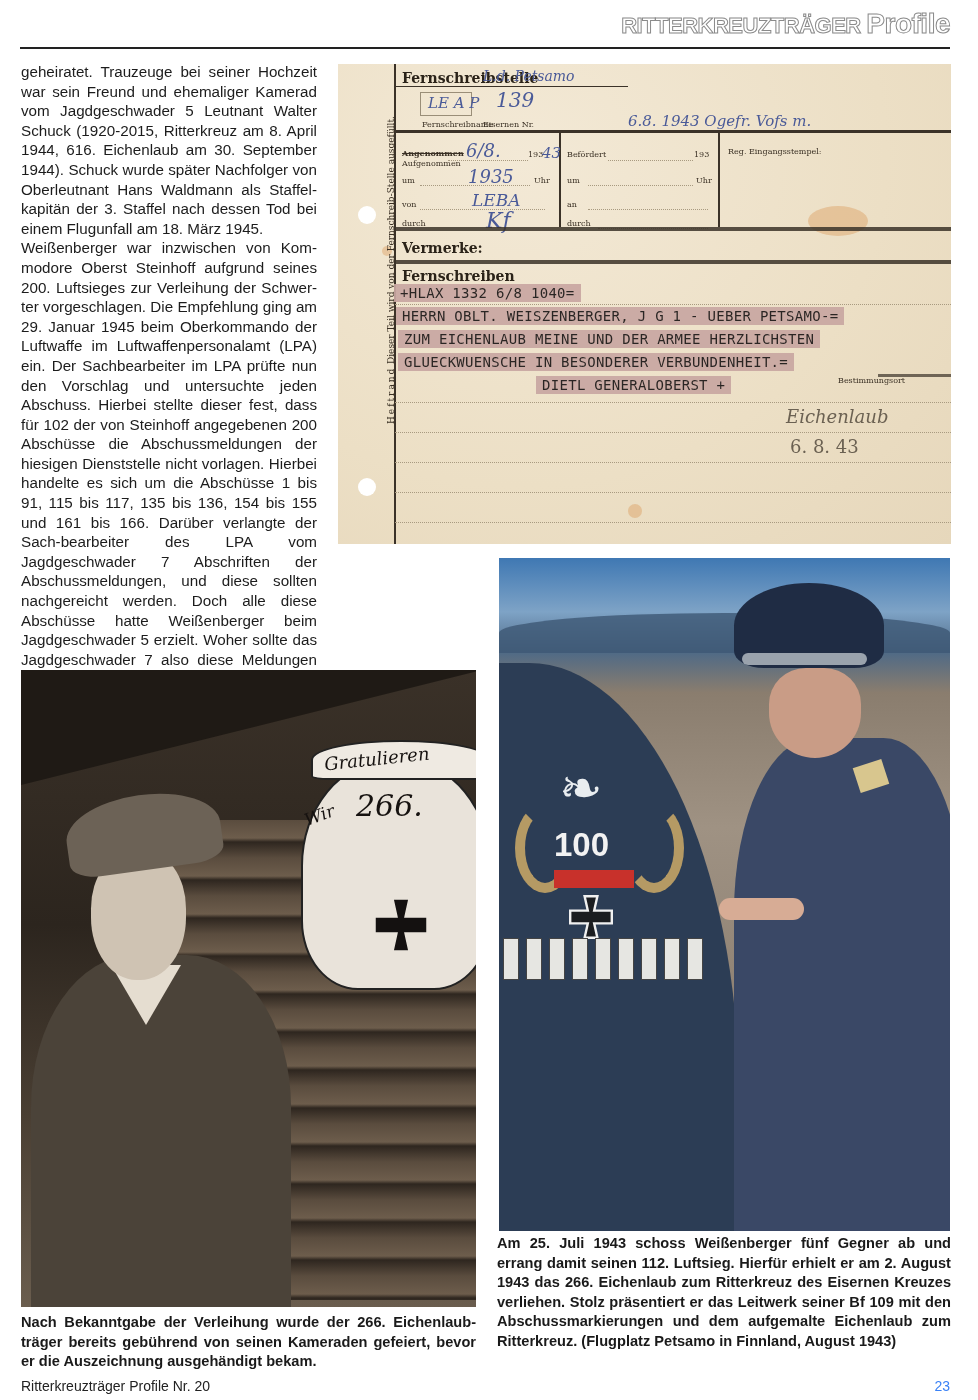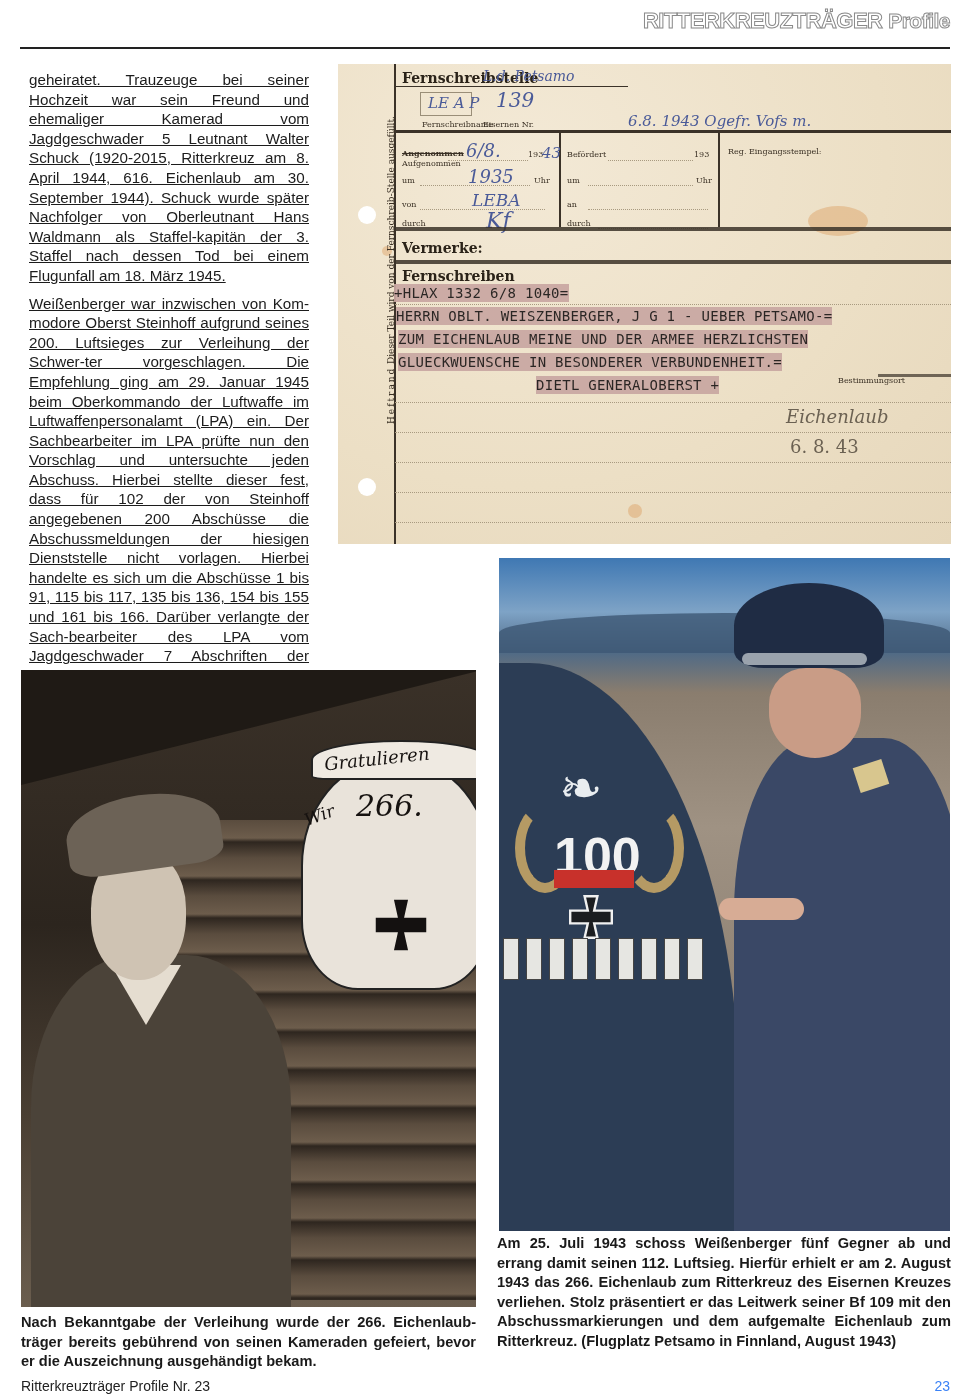--- a/index.html
+++ b/index.html
@@ -5,28 +5,28 @@
   * { box-sizing: border-box; margin: 0; padding: 0; }
   html, body { width: 978px; height: 1400px; background: #ffffff; overflow: hidden; }
   body { position: relative; font-family: "Liberation Sans", sans-serif; color: #1a1a1a; }
 
   .running-head {
     position: absolute; right: 28px; top: 8px;
     font-family: "Liberation Sans", sans-serif; font-weight: bold; font-size: 22px;
     color: #ffffff; letter-spacing: -0.5px;
     -webkit-text-stroke: 1px #8a8a8a;
   }
-  .running-head .sub { font-size: 21px; }
+  .running-head .sub { font-size: 28px; }
   .head-rule { position: absolute; left: 20px; top: 47px; width: 930px; height: 2px; background: #222; }
 
   .body-text {
     position: absolute; left: 21px; top: 62px; width: 296px;
     font-size: 15.2px; line-height: 19.6px; text-align: justify; color: #1c1c1c;
   }
-  .body-text p { margin: 8px; text-decoration: underline; }
+  .body-text p { margin: 0; }
 
   
   .telegram {
     position: absolute; left: 338px; top: 64px; width: 613px; height: 480px;
     background: #efe3cc;
     background-image: radial-gradient(ellipse at 30% 20%, #f3e9d6 0%, #ecdfc5 60%, #e6d7bb 100%);
     overflow: hidden;
   }
   .tg-margin-line { position: absolute; left: 56px; top: 0; bottom: 0; width: 1.5px; background: #3b3228; }
   .tg-punch { position: absolute; left: 20px; width: 18px; height: 18px; border-radius: 50%; background: #fff; }
@@ -38,21 +38,21 @@
   .tg-label { position: absolute; font-family: "DejaVu Serif", serif; font-size: 14px; color: #2a2218; font-weight: bold; }
   .tg-small { position: absolute; font-family: "DejaVu Serif", serif; font-size: 8px; color: #3a3024; }
   .tg-hand { position: absolute; font-family: "DejaVu Serif", serif; font-style: italic; color: #4a5a98; }
   .tg-hand.grey { color: #6b6152; }
   .tg-rule { position: absolute; background: #3b3228; }
   .tg-dots { position: absolute; border-bottom: 1px dotted #a89a80; }
   .tg-box { position: absolute; border: 1px solid #9a8e78; }
   .tape {
     position: absolute; background: #c9a7a2; opacity: 0.92;
     font-family: "DejaVu Sans Mono", monospace; font-size: 14px; color: #1a1616;
-    padding: 1px 0; white-space: nowrap; letter-spacing: 0.3px;
+    padding: 1px 6px; white-space: nowrap; letter-spacing: 0.3px;
   }
   .stain { position: absolute; border-radius: 50%; background: rgba(214,140,70,0.35); }
 
   
   .photo-bw {
     position: absolute; left: 21px; top: 670px; width: 455px; height: 637px;
     background: linear-gradient(180deg, #3a3128 0%, #2c251e 40%, #4a3f33 70%, #6a5d4e 100%);
     overflow: hidden;
   }
   .bw-roof { position: absolute; left: -20px; top: 0; width: 500px; height: 120px; background: #1f1a15; transform: skewY(-14deg); transform-origin: left top; }
@@ -74,21 +74,21 @@
     position: absolute; left: 499px; top: 558px; width: 451px; height: 673px;
     background: linear-gradient(180deg, #3f78b3 0%, #7ea3c6 8%, #4f6a86 14%, #8a7d6e 20%, #9f9283 40%, #8d8072 70%, #7e7265 100%);
     overflow: hidden;
   }
   .c-hills { position: absolute; left: 0; top: 55px; width: 451px; height: 40px; background: #3d5874; border-radius: 50% 50% 0 0; opacity: 0.8; }
   .c-tail { position: absolute; left: -60px; top: 105px; width: 300px; height: 620px; background: #2c3d55; border-radius: 0 70% 0 0; }
   .c-eagle { position: absolute; left: 60px; top: 200px; font-size: 52px; color: #e9edf0; }
   .c-wreath-l, .c-wreath-r { position: absolute; top: 245px; width: 60px; height: 90px; border: 10px solid #b59a64; border-radius: 50%; }
   .c-wreath-l { left: 16px; border-right-color: transparent; border-top-color: transparent; }
   .c-wreath-r { left: 125px; border-left-color: transparent; border-top-color: transparent; }
-  .c-100 { position: absolute; left: 55px; top: 268px; font-family: "Liberation Sans", sans-serif; font-weight: bold; font-size: 52px; color: #f2f2f2; }
+  .c-100 { position: absolute; left: 55px; top: 268px; font-family: "Liberation Sans", sans-serif; font-weight: bold; font-size: 33px; color: #f2f2f2; }
   .c-ribbon { position: absolute; left: 55px; top: 312px; width: 80px; height: 18px; background: #c8312b; }
   .c-cross { position: absolute; left: 68px; top: 335px; width: 48px; height: 48px; }
   .c-marks { position: absolute; left: 4px; top: 380px; display: flex; gap: 7px; }
   .c-mark { width: 16px; height: 42px; background: #e6e6e2; border: 1px solid #444; }
   .c-man { position: absolute; left: 215px; top: 25px; width: 240px; height: 650px; }
   .c-cap { position: absolute; left: 20px; top: 0; width: 150px; height: 85px; background: #1f2c44; border-radius: 50% 50% 20% 20%; }
   .c-capband { position: absolute; left: 28px; top: 70px; width: 125px; height: 12px; background: #9aa3ad; border-radius: 6px; }
   .c-face { position: absolute; left: 55px; top: 85px; width: 92px; height: 90px; background: #c99c86; border-radius: 40% 40% 50% 50%; }
   .c-coat { position: absolute; left: 20px; top: 155px; width: 230px; height: 500px; background: #3a4866; border-radius: 35% 35% 0 0; }
   .c-patch { position: absolute; left: 142px; top: 180px; width: 30px; height: 26px; background: #d8c68e; transform: rotate(-18deg); }
@@ -247,14 +247,14 @@
     <div class="c-face"></div>
     <div class="c-cap"></div>
     <div class="c-capband"></div>
     <div class="c-hand"></div>
   </div>
 </div>
 
 <div class="caption caption-right">Am 25. Juli 1943 schoss Weißenberger fünf Gegner ab und errang damit seinen 112. Luftsieg. Hierfür erhielt er am 2. August 1943 das 266. Eichenlaub zum Ritterkreuz des Eisernen Kreuzes verliehen. Stolz präsentiert er das Leitwerk seiner Bf 109 mit den Abschussmarkierungen und dem aufgemalte Eichenlaub zum Ritterkreuz. (Flugplatz Petsamo in Finnland, August 1943)</div>
 <div class="caption caption-left">Nach Bekanntgabe der Verleihung wurde der 266. Eichenlaub-träger bereits gebührend von seinen Kameraden gefeiert, bevor er die Auszeichnung ausgehändigt bekam.</div>
 
-<div class="footer-left">Ritterkreuzträger Profile Nr. 23</div>
+<div class="footer-left">Ritterkreuzträger Profile Nr. 20</div>
 <div class="footer-right">23</div>
 
 </body></html>

